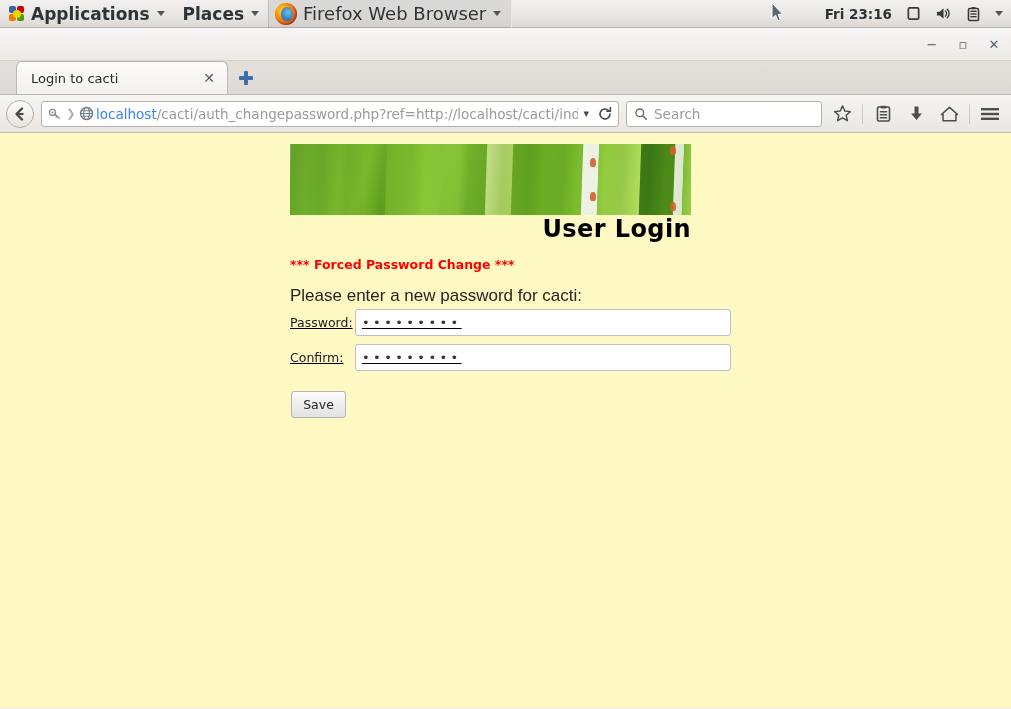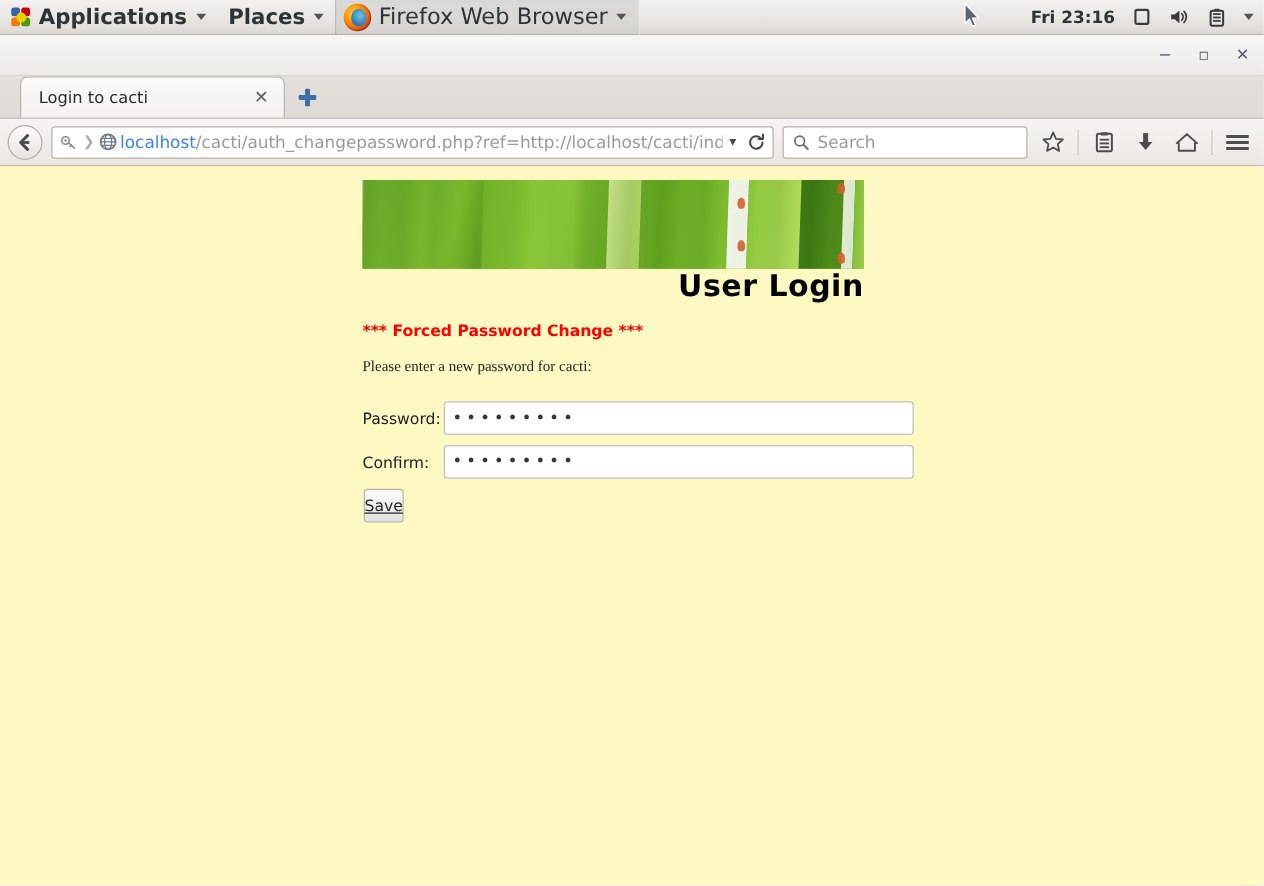--- a/index.html
+++ b/index.html
@@ -211,46 +211,45 @@
     font-size: 24px; font-weight: bold; color:#000000;
     letter-spacing: 0.4px;
   }
   #forced-msg {
     position: absolute; left: 290px; top: 124px;
     font-size: 12.5px; font-weight: bold; color: #ff0000;
     font-family: "DejaVu Sans", sans-serif;
   }
   #instructions {
     position: absolute; left: 290px; top: 153px;
-    font-size: 12px; color: #252525;
-    font-family: Liberation Serif, serif;
-  }
-  #form-area { position: absolute; left: 290px; top: 188px; }
+    font-size: 17px; color: #252525;
+    font-family: Liberation Sans, sans-serif;
+  }
+  #form-area { position: absolute; left: 290px; top: 176px; text-decoration: underline; }
   .form-row { display:flex; align-items:center; margin-bottom: 8px; }
   .form-label {
     width: 65px; font-size: 12.5px; color:#1c1c1c;
     font-family: "DejaVu Sans", sans-serif;
   }
   .pwd-input {
     width: 376px; height: 27px;
     border: 1px solid #bfbfbf; border-radius: 3px;
     background:#fff;
     display:flex; align-items:center; padding-left: 6px;
     letter-spacing: 3.4px; font-size: 13px; color:#33373c;
     font-family: "DejaVu Sans", sans-serif;
   }
   #save-btn {
     position: absolute; left: 291px; top: 258px;
-    width: 32px; height: 27px;
+    width: 55px; height: 27px;
     background: linear-gradient(to bottom,#fbfbfb 0%, #ededed 55%, #e2e2e2 100%);
     border: 1px solid #b5b5b5; border-radius: 3px;
     display:flex; align-items:center; justify-content:center;
     font-size: 12.5px; color:#262626;
     font-family: "DejaVu Sans", sans-serif;
-    text-decoration: underline;
   }
   #watermark {
     position: absolute; left: 403px; top: 268px;
     font-size: 21px; font-weight: bold; color:#ee0000;
     font-family: "DejaVu Sans", sans-serif;
     letter-spacing: -0.2px;
   }
 </style>
 </head>
 <body>

